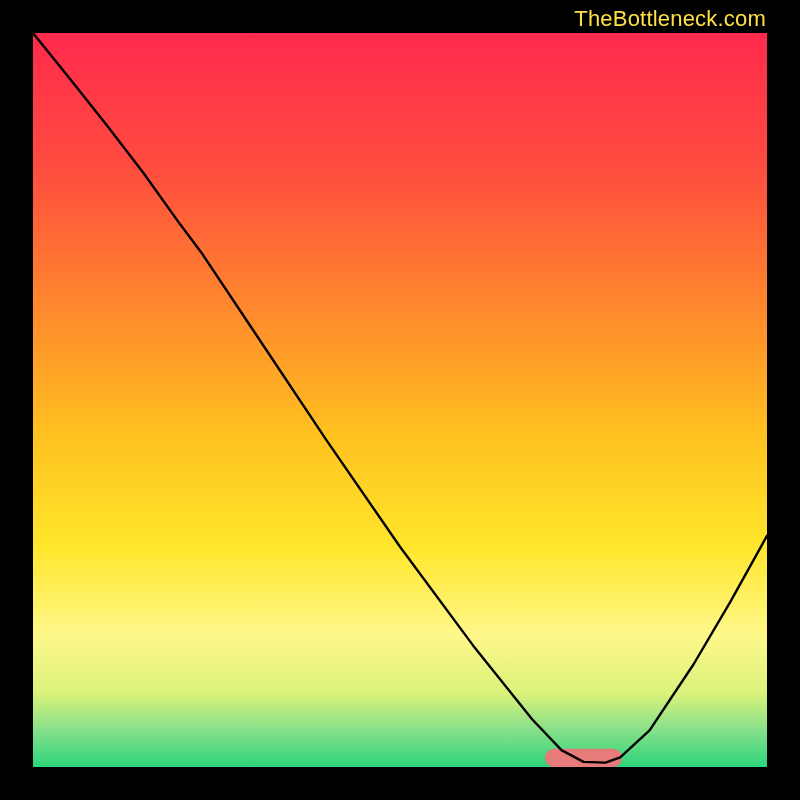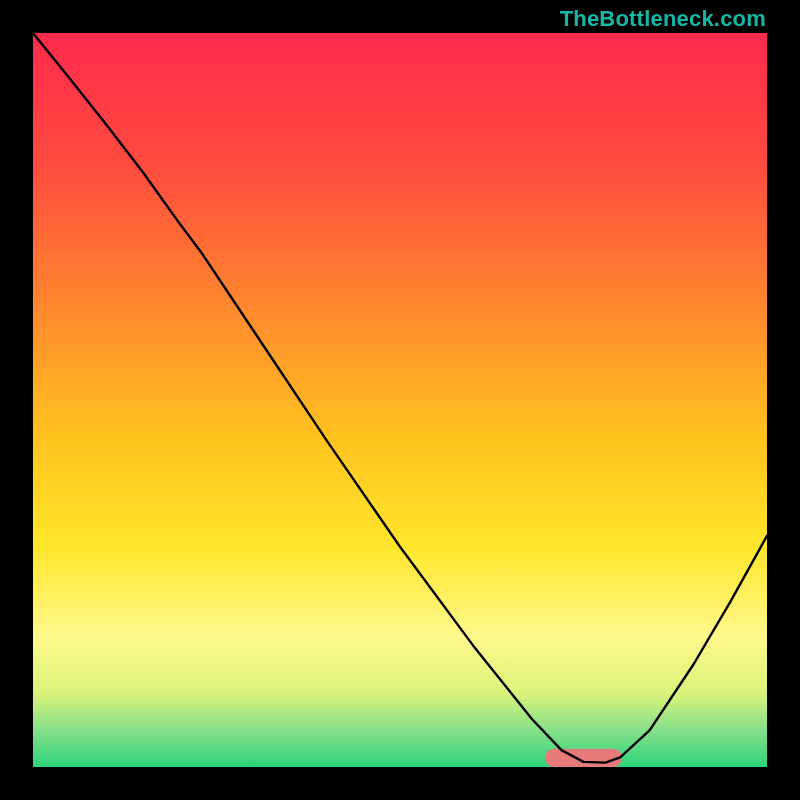--- a/index.html
+++ b/index.html
@@ -16,23 +16,23 @@
     left: 33px;
     top: 33px;
     width: 734px;
     height: 734px;
     background: #000;
   }
   .watermark {
     position: absolute;
     top: 6px;
     right: 34px;
-    color: #14b8a6;
+    color: #fde047;
     font-size: 22px;
-    font-weight: 700;
+    font-weight: 400;
     letter-spacing: 0.2px;
   }
   svg { display: block; }
 </style>
 </head>
 <body>
 
 <div class="watermark">TheBottleneck.com</div>
 
 <div class="frame">

